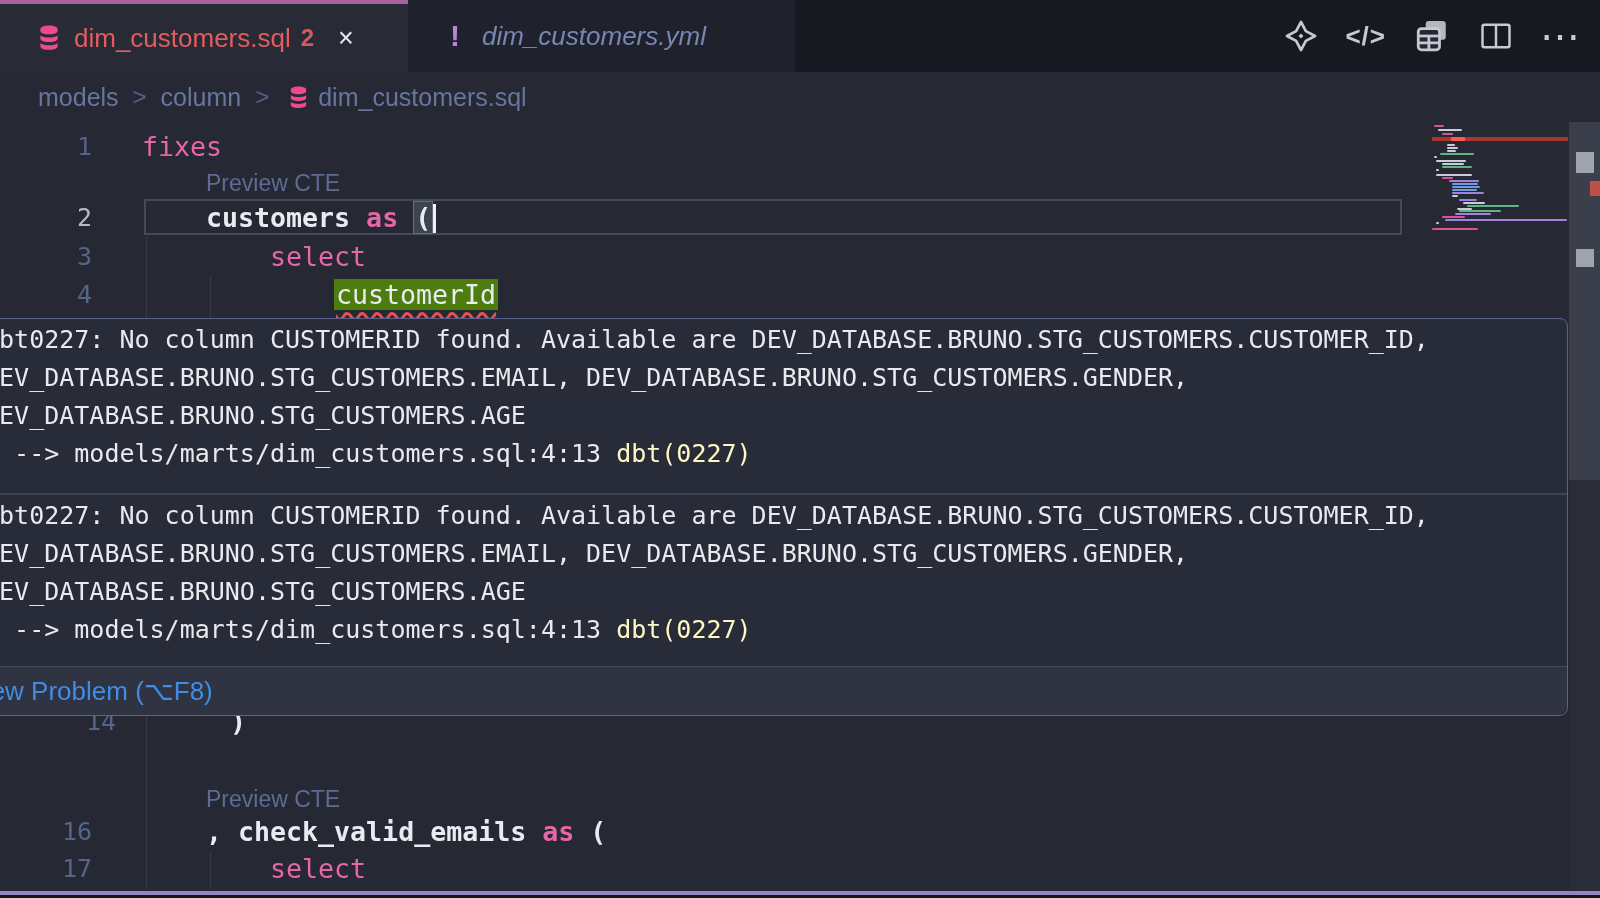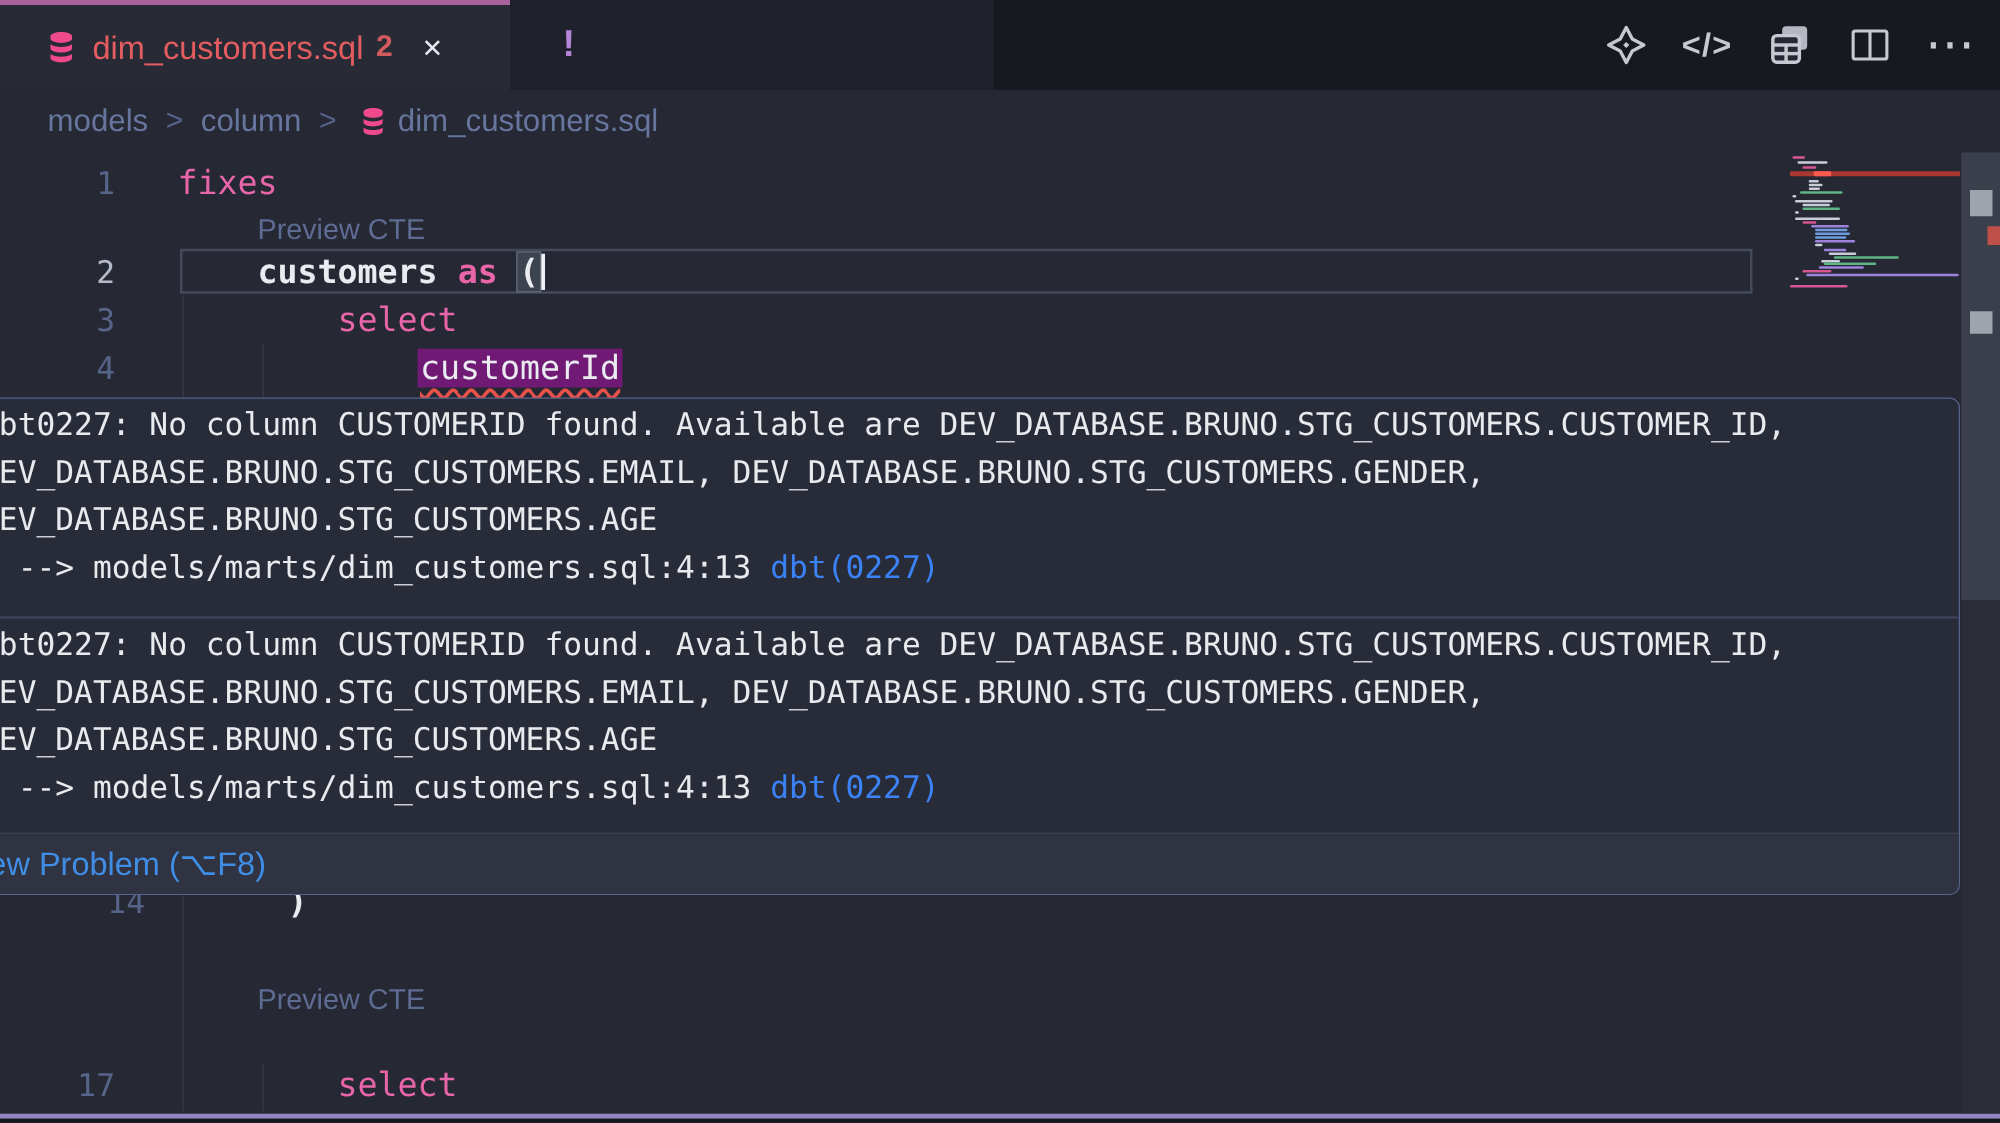--- a/index.html
+++ b/index.html
@@ -42,41 +42,41 @@
     font-family:"DejaVu Sans Mono", monospace; color:#e9ebf0; }
   .ind4 { padding-left:64px;font-weight:bold; } .ind8 { padding-left:128px; } .ind12 { padding-left:192px; }
   .kw { color:#e765a8; }
   .codelens { position:absolute; left:206px; height:36px; line-height:36px; font-size:23px;
     color:#5e6b92; cursor:pointer; }
   .guide { position:absolute; width:1px; background:#363a48; }
   .lineboxsel { position:absolute; left:144px; top:77px; width:1258px; height:36px;
     border:2px solid #454a59; }
   .bracket-box { background:#3e4350; box-shadow:0 0 0 1px #686d7b; padding:0 1px; }
   .cursor { display:inline-block; width:3px; height:29px; background:#eef0f4; vertical-align:-6px; margin-left:1px; }
-  .err-word { background:#701a75; padding:0 2px;
+  .err-word { background:#4d7c0f; padding:0 2px;
     text-decoration-line:underline; text-decoration-style:wavy; text-decoration-color:#e8504a;
     text-decoration-thickness:2.5px; text-underline-offset:8px;margin-top:36px; }
 
   
   .minimap { position:absolute; left:1432px; top:0px; width:136px; height:170px; }
   .mm-line { position:absolute; height:2px; border-radius:1px; }
   .scrollbar { position:absolute; left:1569px; top:0; width:31px; height:769px; background:#2a2d37; }
   .sb-slider { position:absolute; left:0; top:0; width:31px; height:358px; background:#3b3f4b; }
   .sb-dec { position:absolute; }
   .sb-gray1 { left:7px; top:30px; width:18px; height:21px; background:#9fa3ab; }
   .sb-red { left:21px; top:59px; width:10px; height:15px; background:#bf4f49; }
   .sb-gray2 { left:7px; top:127px; width:18px; height:18px; background:#9fa3ab; }
 
   
   .popup { position:absolute; left:-18px; top:318px; width:1586px; height:398px; background:#282b38;
     border:1.5px solid #57628e; border-radius:8px; z-index:10; }
   .errblock { position:absolute; left:0; width:100%; padding-left:1px; }
   .errline { height:38px; line-height:38px; white-space:pre; font-size:25px; font-weight:500;
     color:#e8eaee; font-family:"DejaVu Sans Mono", monospace; }
-  .err-src { color:#3b82f6; }
+  .err-src { color:#fef9c3; }
   .popup-divider { position:absolute; left:0; top:174px; width:100%; height:1.5px; background:#3d4257; }
   .popup-status { position:absolute; left:0; bottom:0; width:100%; height:49px; background:#2f3342;
     border-top:1px solid #474c61; border-radius:0 0 8px 8px; display:flex; align-items:center;
     font-size:26px; }
   .status-link { color:#3f8de4; margin-left:1px; text-indent:-16px; cursor:pointer; white-space:pre; }
   .status-msg { color:#e9ebef; margin-left:36px; white-space:pre; }
 
   
   .bottom-line { position:absolute; left:0; top:891px; width:1600px; height:4px; background:#9384c4; }
   .bottom-dark { position:absolute; left:0; top:895px; width:1600px; height:3px; background:#15161c; }
@@ -94,20 +94,21 @@
         <path d="M4 10.6 C5.8 11.9 8.7 12.6 12 12.6 C15.3 12.6 18.2 11.9 20 10.6 L20 13.6 C20 15.4 16.4 16.8 12 16.8 C7.6 16.8 4 15.4 4 13.6 Z"></path>
         <path d="M4 17.8 C5.8 19.1 8.7 19.8 12 19.8 C15.3 19.8 18.2 19.1 20 17.8 L20 20.8 C20 22.6 16.4 24 12 24 C7.6 24 4 22.6 4 20.8 Z"></path>
       </svg>
     </span>
     <span class="tab-label">dim_customers.sql</span>
     <span class="tab-badge">2</span>
     <span class="tab-close">×</span>
   </div>
   <div class="tab preview">
     <span class="excl">!</span>
+    <span class="yml-label">dim_customers.yml</span>
   </div>
 
   <div class="toolbar">
     <span class="tool">
       <svg width="36" height="36" viewBox="0 0 32 32" fill="none" stroke="#c7c9d1" stroke-width="2.4" stroke-linejoin="round">
         <path d="M16 3.5 L20.3 11.7 L28.5 16 L20.3 20.3 L16 28.5 L11.7 20.3 L3.5 16 L11.7 11.7 Z"></path>
         <path d="M16 13.8 L18.2 16 L16 18.2 L13.8 16 Z" fill="#c7c9d1" stroke="none"></path>
       </svg>
     </span>
     <span class="tool tool-text">&lt;/&gt;</span>
@@ -177,20 +178,24 @@
   </div>
 
   <div class="crow" style="top:581px;margin-left:24px;">
     <div class="gutter">14</div>
     <div class="codetext ind4"><span>)</span></div>
   </div>
 
 
   <div class="codelens" style="top:659px;">Preview CTE</div>
 
+  <div class="crow" style="top:691px;">
+    <div class="gutter">16</div>
+    <div class="codetext ind4"><span>, check_valid_emails</span><span class="kw"> as </span><span>(</span></div>
+  </div>
 
   <div class="crow" style="top:728px;">
     <div class="gutter">17</div>
     <div class="codetext ind8"><span class="kw">select</span></div>
   </div>
 
   <div class="minimap">
     <div style="position:absolute; inset:0;">
         <div class="mm-line" style="top: 3px; left: 2px; width: 10px; background: rgb(214, 85, 146);"></div>
         <div class="mm-line" style="top: 7px; left: 6px; width: 24px; background: rgb(201, 205, 216);"></div>

